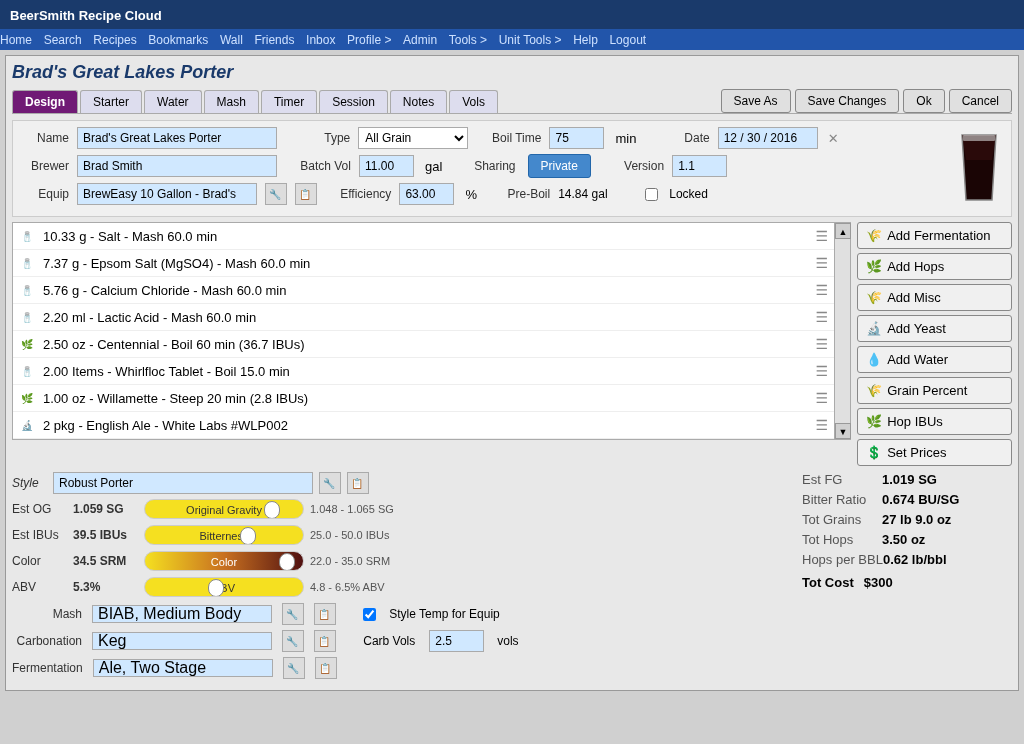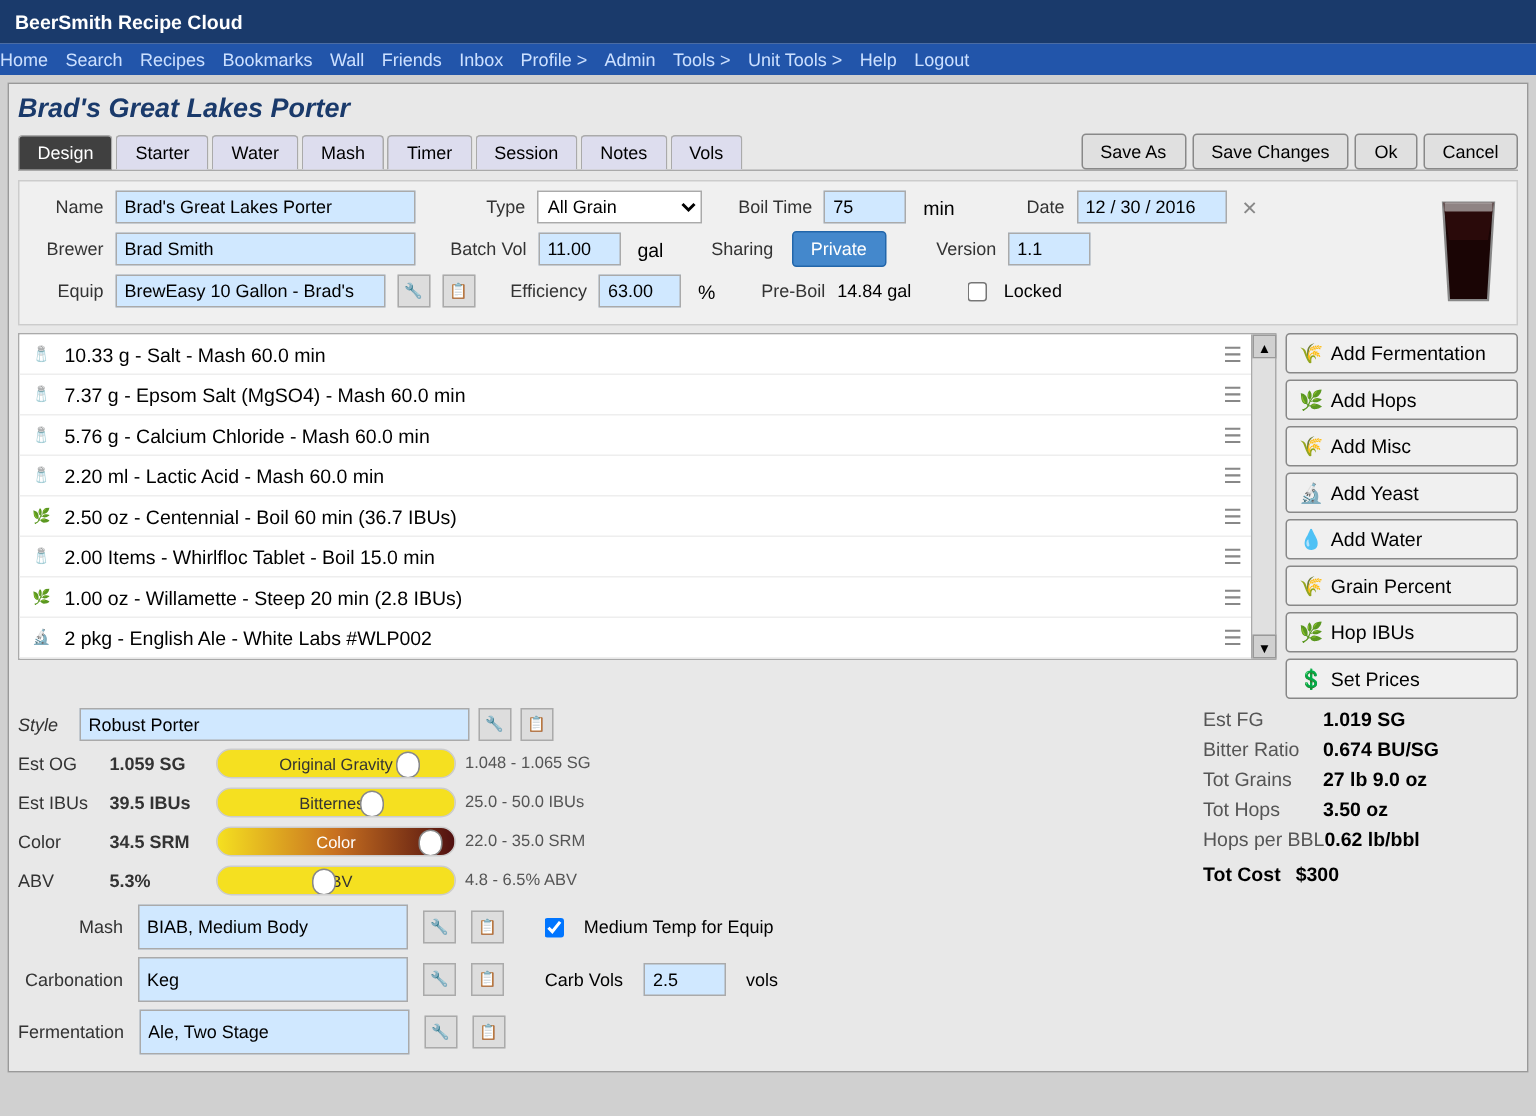--- a/index.html
+++ b/index.html
@@ -10,21 +10,21 @@
     .nav-bar { background: #2255aa; padding: 3px 0; }
     .nav-bar a { color: #cce0ff; text-decoration: none; font-size: 12px; margin-right: 8px; }
 
     
     .main-container { background: #e8e8e8; margin: 5px; border: 1px solid #999; padding: 6px; }
     .recipe-title { font-size: 18px; font-weight: bold; color: #1a3a6b; font-style: italic; margin-bottom: 6px; }
 
     
     .tab-row { display: flex; align-items: center; margin-bottom: 6px; border-bottom: 1px solid #aaa; }
     .tab { padding: 4px 12px; border: 1px solid #aaa; background: #dde; cursor: pointer; margin-right: 2px; border-bottom: none; font-size: 12px; border-radius: 3px 3px 0 0; }
-    .tab.active { background: #404040; color: white; }
+    .tab.active { background: #701a75; color: white; font-weight: bold; }
     .tab-spacer { flex: 1; }
     .btn { padding: 4px 12px; border: 1px solid #888; cursor: pointer; border-radius: 3px; font-size: 12px; margin-left: 4px; }
     .btn-save-as { background: #e0e0e0; }
     .btn-save-changes { background: #e0e0e0; }
     .btn-ok { background: #e0e0e0; }
     .btn-cancel { background: #e0e0e0; }
 
     
     .form-row { display: flex; align-items: center; margin-bottom: 5px; gap: 8px; }
     .form-label { font-size: 12px; color: #333; min-width: 50px; text-align: right; }
@@ -55,21 +55,21 @@
     .progress-bar-container { width: 160px; height: 20px; border-radius: 10px; overflow: hidden; position: relative; background: linear-gradient(to right, #f5e020, #f5e020); border: 1px solid #ccc; }
     .progress-bar-label { position: absolute; width: 100%; text-align: center; font-size: 11px; line-height: 20px; color: #333; z-index: 2; }
     .progress-indicator { position: absolute; width: 16px; height: 18px; background: white; border-radius: 8px; border: 1px solid #888; top: 1px; z-index: 3; }
     .stat-range { font-size: 11px; color: #555; min-width: 100px; }
 
     .right-stat-row { display: flex; margin-bottom: 5px; font-size: 12px; }
     .right-stat-label { min-width: 80px; color: #555; }
     .right-stat-value { font-weight: bold; }
     .bottom-row { display: flex; align-items: center; margin-bottom: 5px; gap: 10px; }
     .bottom-label { font-size: 12px; color: #333; min-width: 70px; text-align: right; }
-    .bottom-input { border: 1px solid #aaa; padding: 2px 5px; background: #d0e8ff; font-size: 12px; height: 30px; width: 180px; }
+    .bottom-input { border: 1px solid #aaa; padding: 2px 5px; background: #d0e8ff; font-size: 16px; height: 18px; width: 180px; }
     .icon-btn { width: 22px; height: 22px; border: 1px solid #aaa; cursor: pointer; background: #ddd; display: inline-flex; align-items: center; justify-content: center; font-size: 10px; }
 
     
     .icon-grain { color: #8B4513; }
     .icon-hop { color: #228B22; }
     .icon-misc { color: #8B4513; }
     .icon-yeast { color: #ddd; }
 
     .tot-cost { display: flex; gap: 10px; font-size: 13px; font-weight: bold; margin-top: 8px; }
   </style>
@@ -317,21 +317,21 @@
         <span class="stat-range">4.8 - 6.5% ABV</span>
       </div>
 
       <div class="bottom-row">
         <span class="bottom-label">Mash</span>
         <input class="bottom-input" value="BIAB, Medium Body" style="width: 180px;">
         <button class="icon-btn">🔧</button>
         <button class="icon-btn">📋</button>
         &nbsp;&nbsp;
         <input type="checkbox" checked="" style="">
-        <span style="font-size:12px;margin-left:3px;">Medium Temp for Equip</span>
+        <span style="font-size:12px;margin-left:3px;">Style Temp for Equip</span>
       </div>
 
       <div class="bottom-row">
         <span class="bottom-label">Carbonation</span>
         <input class="bottom-input" value="Keg" style="width: 180px;">
         <button class="icon-btn">🔧</button>
         <button class="icon-btn">📋</button>
         &nbsp;&nbsp;
         <span style="font-size:12px;">Carb Vols</span>
         <input class="form-input form-input-sm" value="2.5" style="margin-left: 4px;">

